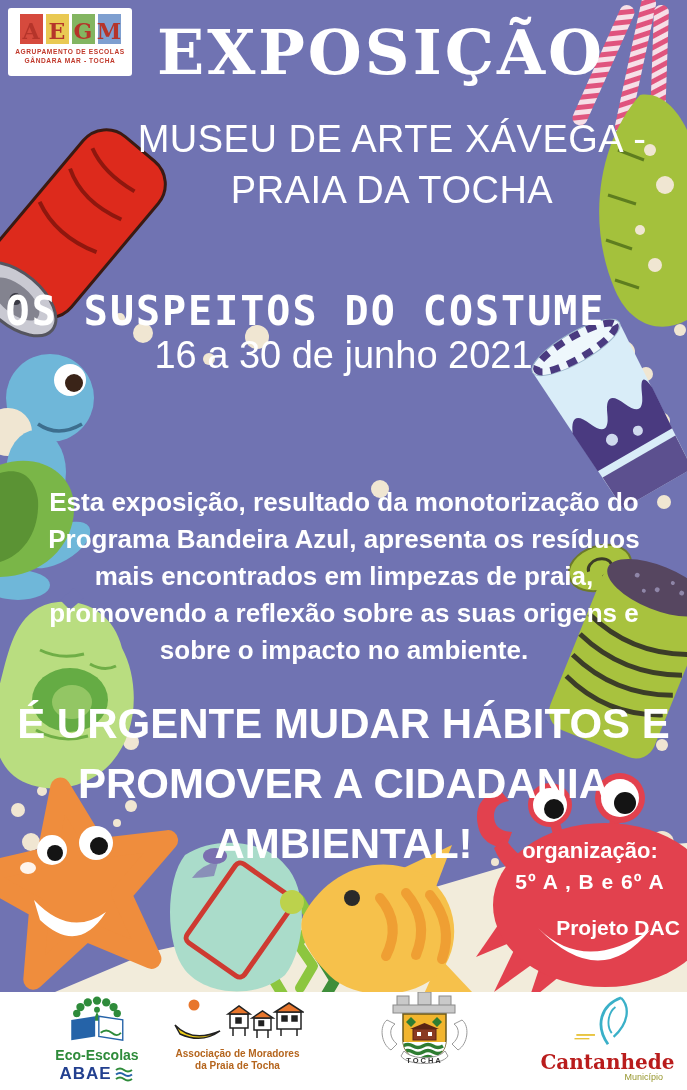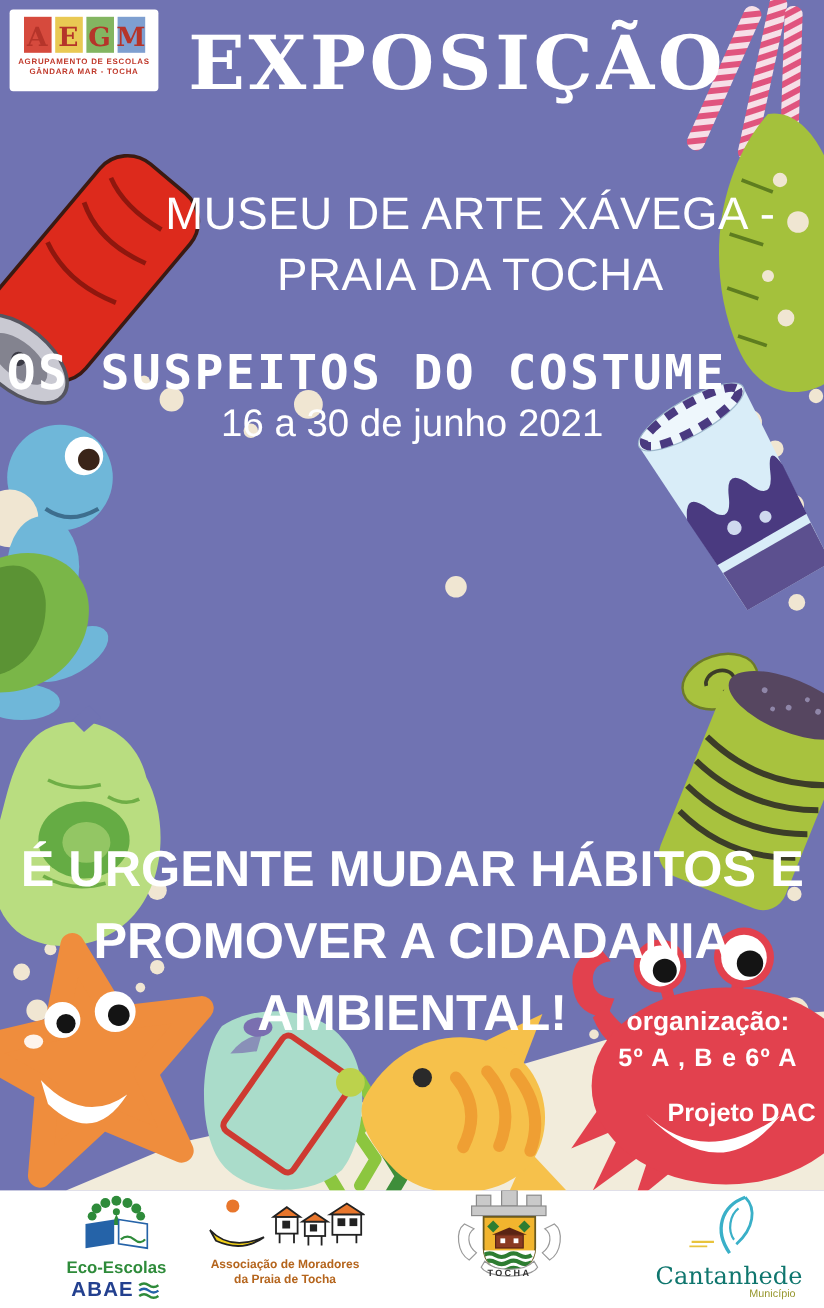--- a/index.html
+++ b/index.html
@@ -13,43 +13,43 @@
   .aegm-row{display:flex;justify-content:center;gap:3px;}
   .aegm-block{width:23px;height:30px;display:flex;align-items:flex-end;justify-content:center;}
   .aegm-letter{font-weight:900;font-size:22px;line-height:26px;color:#b5342a;
                font-family:"DejaVu Serif",serif;}
   .aegm-sub{margin-top:4px;text-align:center;color:#c0392b;font-weight:bold;font-size:6.6px;
             letter-spacing:.6px;line-height:8.5px;}
 
   .title{left:75px;top:16px;width:612px;font-family:"DejaVu Serif",serif;font-weight:bold;
          font-size:62px;letter-spacing:3px;}
   .subtitle{left:100px;top:114px;width:584px;font-size:38px;font-weight:400;line-height:51px;
-            letter-spacing:.5px;margin-top:40px;}
+            letter-spacing:.5px;}
   .headline{left:0;top:272px;width:611px;font-family:"DejaVu Sans Mono",monospace;
             font-weight:bold;font-size:40px;letter-spacing:2px;white-space:nowrap;margin-top:16px;}
-  .dates{left:0;top:334px;width:687px;font-size:32px;font-weight:400;}
+  .dates{left:0;top:334px;width:687px;font-size:38px;font-weight:400;}
   .body-text{left:24px;top:484px;width:640px;font-weight:bold;font-size:26px;line-height:37px;}
   .cta{font-weight:bold;font-size:42px;line-height:60px;white-space:nowrap;width:687px;left:0;}
   .cta1{top:694px;} .cta2{top:754px;} .cta3{top:814px;}
   .org{font-weight:bold;z-index:4;}
   .org-label{left:495px;top:838px;width:190px;font-size:22px;}
   .org-groups{left:495px;top:870px;width:190px;font-size:21px;letter-spacing:1px;}
   .org-project{left:528px;top:916px;width:180px;font-size:21px;}
 
   .footer{position:absolute;left:0;top:992px;width:687px;height:98px;background:#fff;z-index:5;padding-left:10px;}
   .flogo{position:absolute;text-align:center;}
   .eco{left:42px;top:4px;width:110px;}
   .eco-name{color:#2e8b3a;font-weight:bold;font-size:14px;margin-top:1px;}
   .abae-row{display:flex;align-items:center;justify-content:center;gap:3px;margin-top:1px;}
   .abae{color:#23408f;font-weight:bold;font-size:17px;letter-spacing:1px;}
   .morad{left:160px;top:6px;width:155px;}
   .morad-text{color:#b5651d;font-size:10px;line-height:12px;font-weight:bold;margin-top:0;}
   .tocha{left:372px;top:0px;width:105px;}
   .cant{left:540px;top:2px;width:135px;}
-  .cant-name{color:#0f766e;font-family:"DejaVu Serif",serif;font-size:20px;line-height:20px;}
+  .cant-name{color:#b91c1c;font-family:"DejaVu Serif",serif;font-size:20px;line-height:20px;font-weight:bold;}
   .cant-sub{color:#97972e;font-size:9px;text-align:right;padding-right:12px;}
 </style>
 </head>
 <body>
 
 <div class="poster">
 
   <svg class="deco" viewBox="0 0 687 1090">
     <defs>
       <pattern id="pstripe" width="10" height="10" patternUnits="userSpaceOnUse" patternTransform="rotate(60)">
@@ -256,20 +256,21 @@
     </div>
   </div>
 
   <div class="txt title">EXPOSIÇÃO</div>
   <div class="txt subtitle">
     <div>MUSEU DE ARTE XÁVEGA -</div>
     <div>PRAIA DA TOCHA</div>
   </div>
   <div class="txt headline">OS SUSPEITOS DO COSTUME</div>
   <div class="txt dates">16 a 30 de junho 2021</div>
+  <div class="txt body-text">Esta exposição, resultado da monotorização do Programa Bandeira Azul, apresenta os resíduos mais encontrados em limpezas de praia, promovendo a reflexão sobre as suas origens e sobre o impacto no ambiente.</div>
   <div class="txt cta cta1">É URGENTE MUDAR HÁBITOS E</div>
   <div class="txt cta cta2">PROMOVER A CIDADANIA</div>
   <div class="txt cta cta3">AMBIENTAL!</div>
 
   <div class="txt org org-label">organização:</div>
   <div class="txt org org-groups">5º A , B e 6º A</div>
   <div class="txt org org-project">Projeto DAC</div>
 
   <div class="footer">
 

